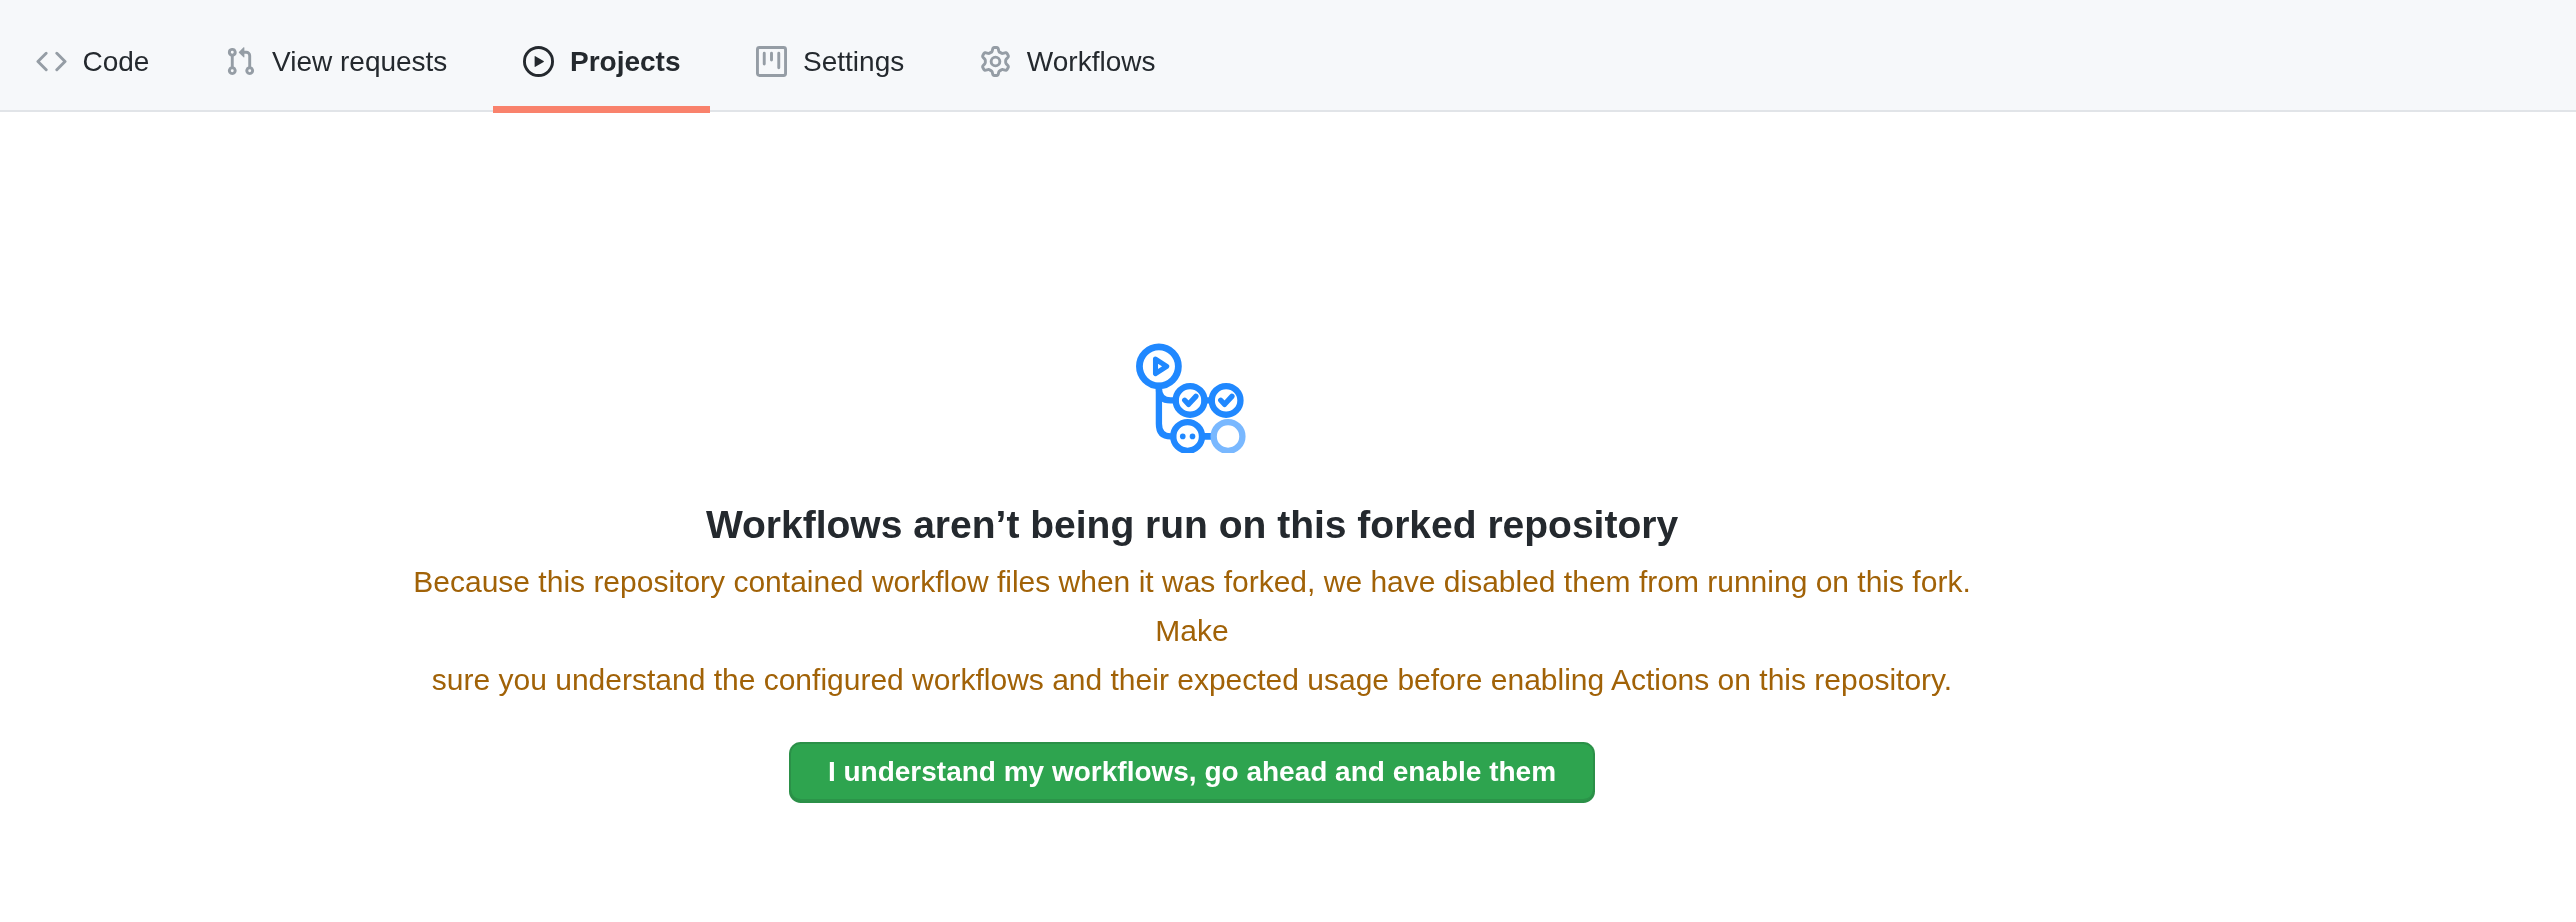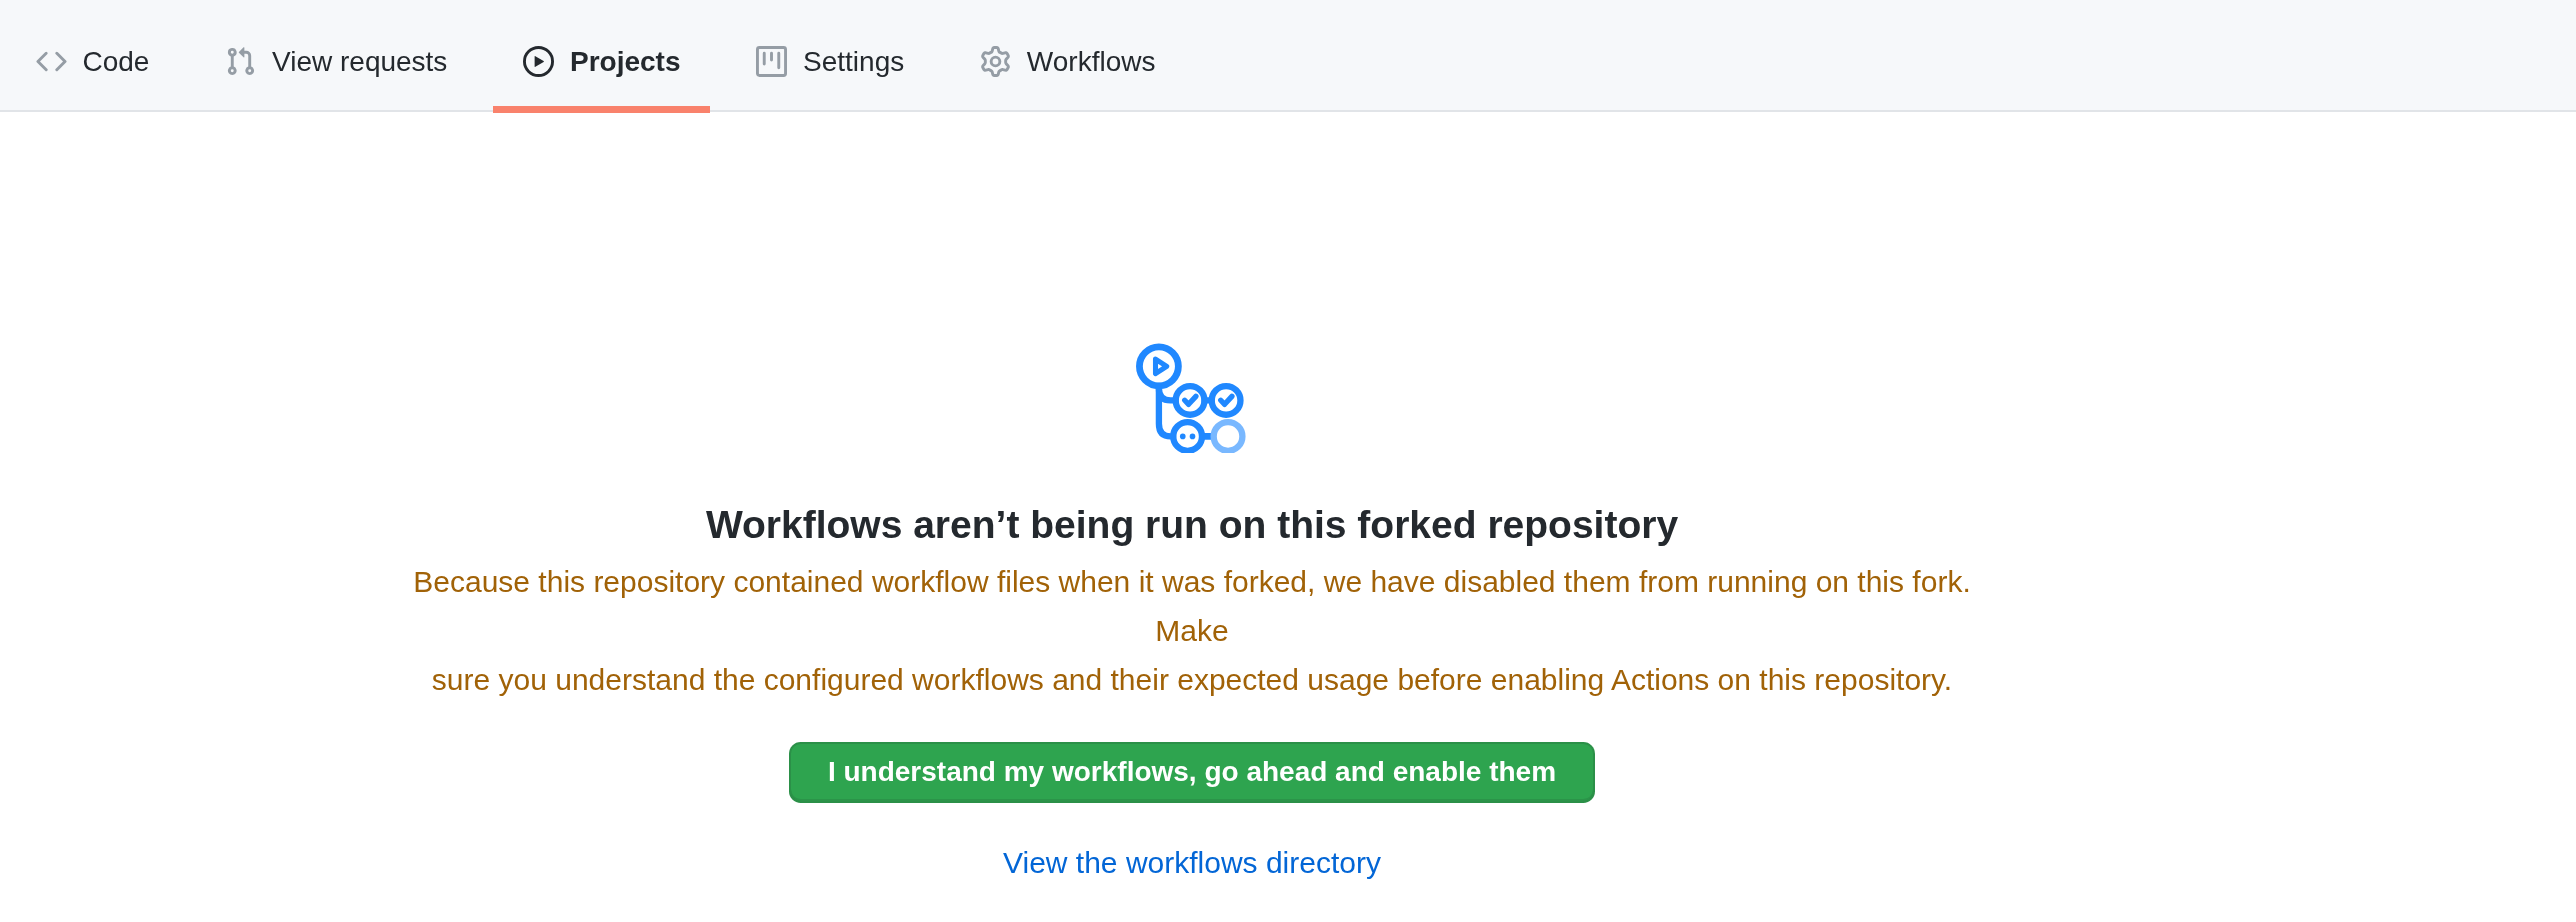--- a/index.html
+++ b/index.html
@@ -167,16 +167,15 @@
 
   <div class="blank-desc">
     <div>Because this repository contained workflow files when it was forked, we have disabled them from running on this fork. Make</div>
     <div>sure you understand the configured workflows and their expected usage before enabling Actions on this repository.</div>
   </div>
 
   <div>
     <button class="enable-btn">I understand my workflows, go ahead and enable them</button>
   </div>
 
-  <div class="workflows-link">View the workflows directory</div>
 
 </div>
 
 
 </body></html>

